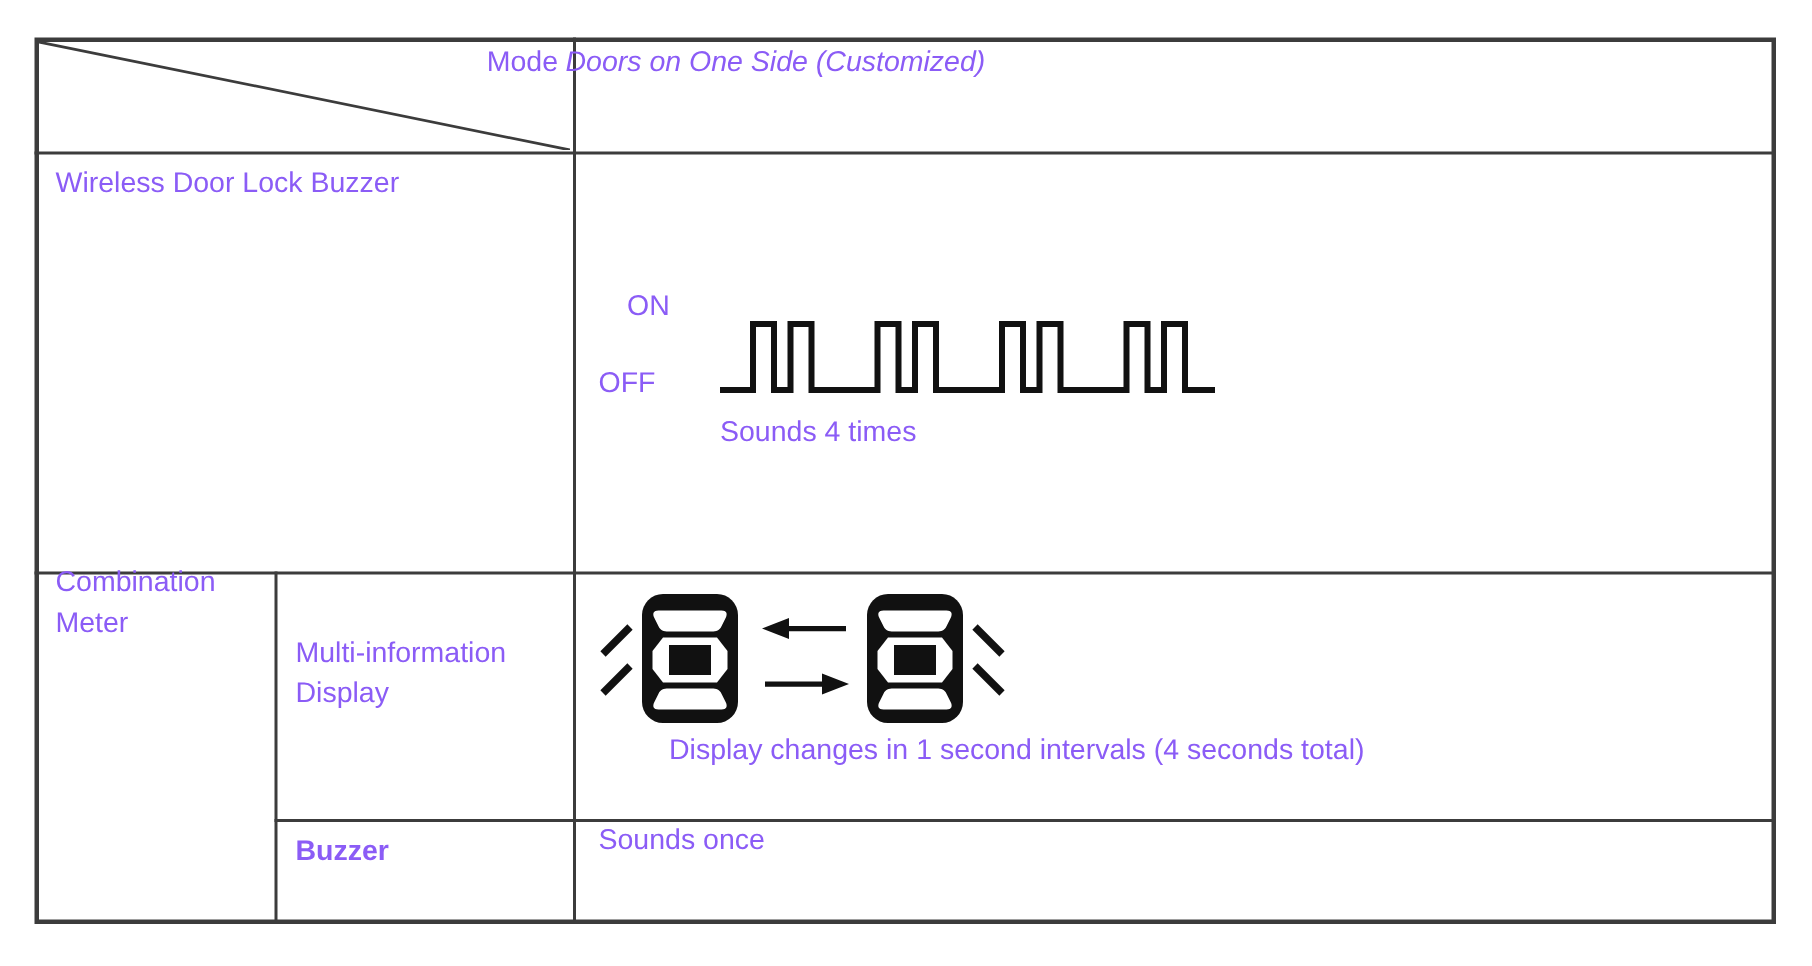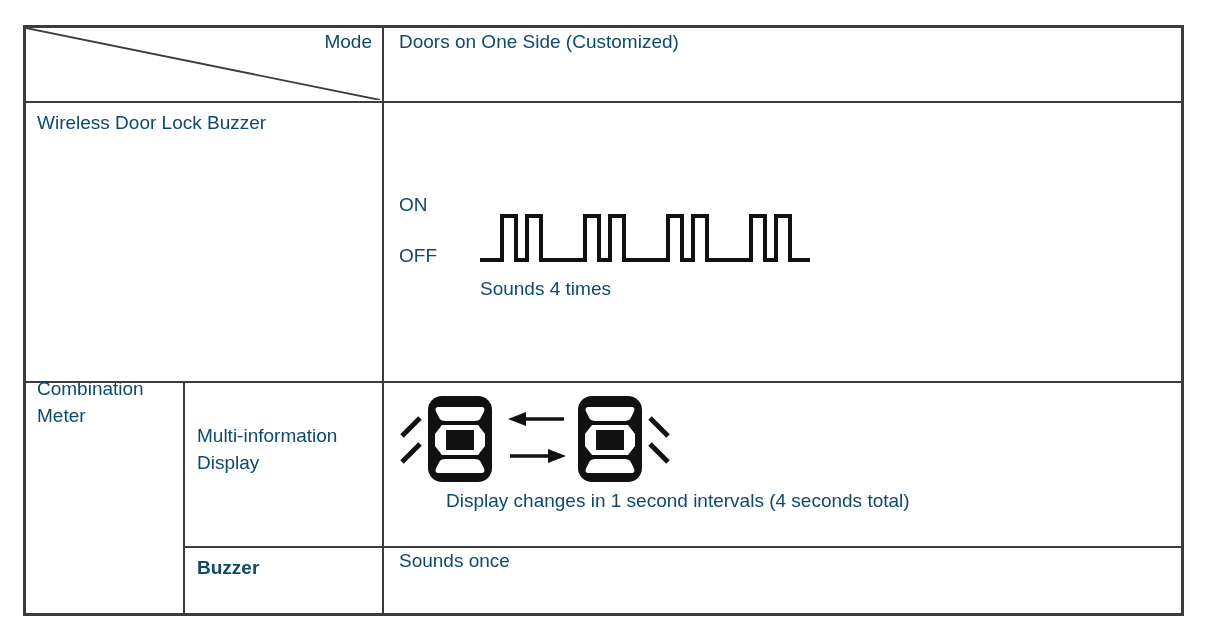--- a/index.html
+++ b/index.html
@@ -13,44 +13,44 @@
     height: 644px;
     background: #ffffff;
     font-family: "Liberation Sans", "DejaVu Sans", sans-serif;
     color: #222222;
     overflow: hidden;
   }
   .abs { position: absolute; }
   .txt {
     font-size: 19px;
     line-height: 1.42;
-    color: #0c4a6e;
+    color: #8b5cf6;
     white-space: pre-line;
   }
   
   .outer-border {
     left: 23px; top: 25px;
     width: 1161px; height: 591px;
     border: 3px solid #3c3c3c;
     box-sizing: border-box;
   }
   .gridline { background: #3c3c3c; }
   .line-h1 { left: 23px;  top: 101px; width: 1161px; height: 2px; }
   .line-h2 { left: 23px;  top: 381px; width: 1161px; height: 2px; }
   .line-h3 { left: 183px; top: 546px; width: 1001px; height: 2px; }
   .line-v1 { left: 382px; top: 25px;  width: 2px;  height: 591px; }
   .line-v2 { left: 183px; top: 381px; width: 2px;  height: 235px; }
 
   .diag-svg { left: 26px; top: 28px; }
 
   .mode-label   { left: 200px; top: 29px; width: 172px; text-align: right; }
-  .mode-value   { left: 399px; top: 29px; }
+  .mode-value   { left: 377px; top: 29px; font-style: italic; }
   .wireless-lbl { left: 37px;  top: 110px; }
 
-  .on-lbl  { left: 399px; top: 192px; }
+  .on-lbl  { left: 418px; top: 192px; }
   .off-lbl { left: 399px; top: 243px; }
   .wave-svg { left: 480px; top: 212px; }
   .wave-caption { left: 480px; top: 276px; width: 330px; text-align: left; }
 
   .comb-lbl  { left: 37px;  top: 376px; width: 135px; }
   .multi-lbl { left: 197px; top: 391px; width: 175px; margin-top: 32px; }
 
   .car-left-svg  { left: 400px; top: 396px; }
   .arrows-svg    { left: 508px; top: 410px; }
   .car-right-svg { left: 578px; top: 396px; }

